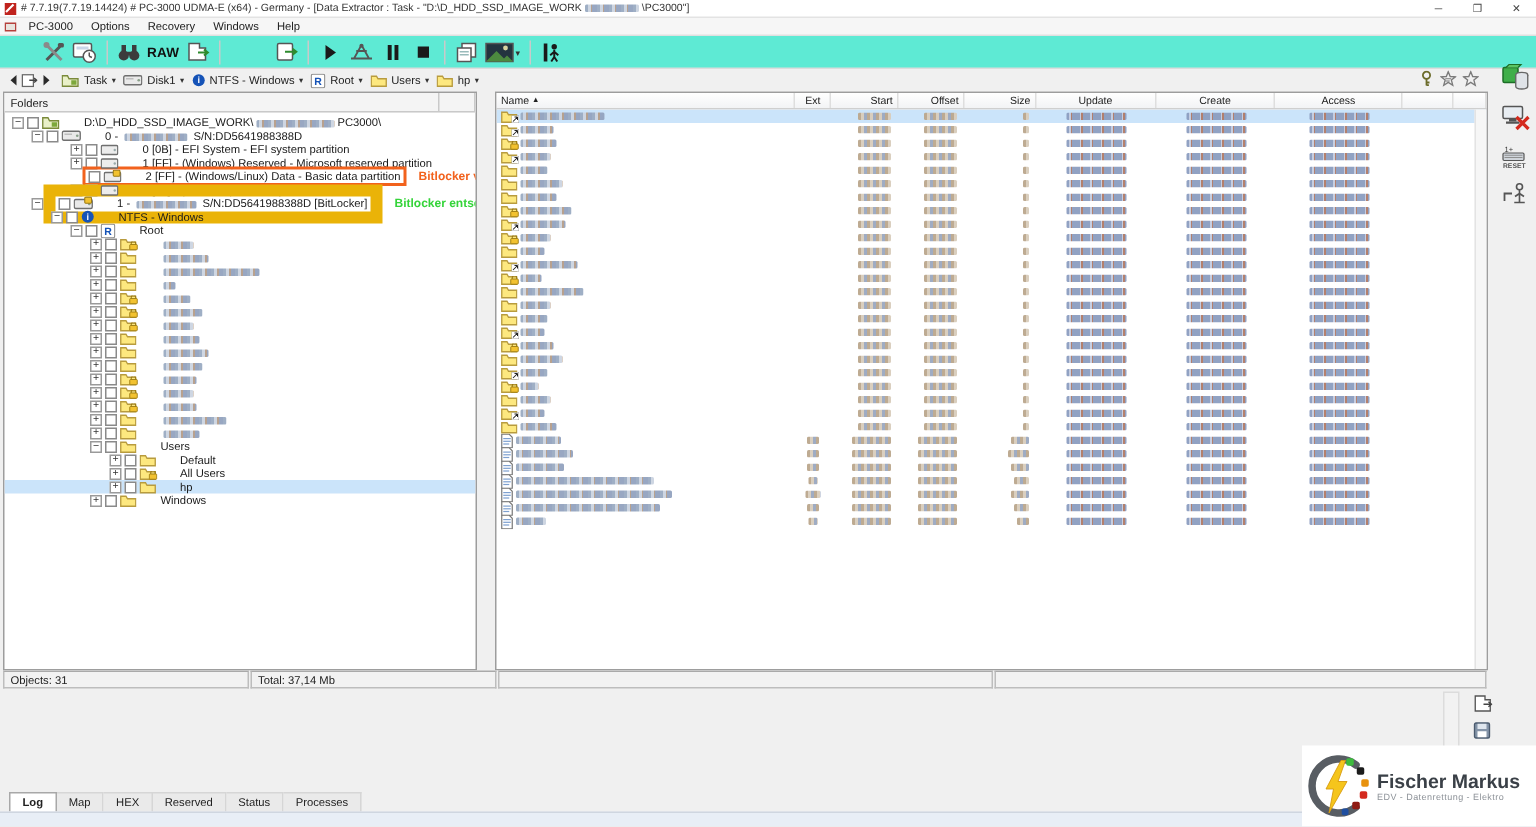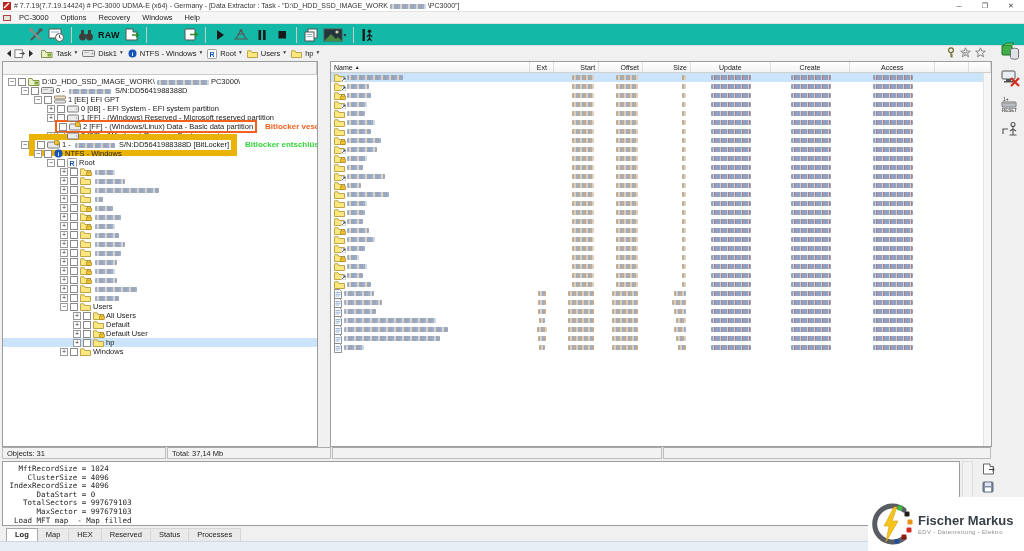--- a/index.html
+++ b/index.html
@@ -11,46 +11,46 @@
   .titlebar{position:absolute;left:0;top:0;width:1024px;height:12px;background:#fff;border-bottom:1px solid #e3e3e3;display:flex;align-items:center;padding-left:3px;white-space:nowrap}
   .titlebar .txt{font-size:7px;color:#333;margin-left:3px}
   .winctl{position:absolute;right:0;top:0;height:12px;display:flex}
   .wbtn{width:26px;height:12px;display:flex;align-items:center;justify-content:center;font-size:7px;color:#444}
   .menubar{position:absolute;left:0;top:12px;width:1024px;height:12px;background:#f6f6f6;border-bottom:1px solid #e0e0e0;display:flex;align-items:center;padding-left:3px}
   .menuitem{font-size:7.5px;color:#222;padding:0 6px}
   .mdictl{position:absolute;right:2px;top:12px;height:12px;display:flex}
   .mdictl .wbtn{width:16px;font-size:6px;color:#666}
 
   
-  .toolbar{position:absolute;left:0;top:24px;width:1024px;height:22px;background:#14b8a6;border-bottom:1px solid #dcdcdc;display:flex;align-items:center}
+  .toolbar{position:absolute;left:0;top:24px;width:1024px;height:22px;background:#5eead4;border-bottom:1px solid #dcdcdc;display:flex;align-items:center}
   .tbgroup{display:flex;align-items:center;height:20px}
   .tbsep{width:1px;height:16px;background:#c9c9c9;margin:0 4px}
   .tbtn{min-width:20px;height:20px;display:flex;align-items:center;justify-content:center;padding:0 2px}
   .rawlbl{font-size:9px;font-weight:bold;color:#111;letter-spacing:.2px}
   .dd{font-size:6px;color:#333;margin-left:1px}
 
   
   .navbar{position:absolute;left:0;top:46px;width:992px;height:15px;background:#f0f0f0;display:flex;align-items:center;padding-left:3px}
   .navbtn{width:11px;height:12px;display:flex;align-items:center;justify-content:center;font-size:7px;color:#222}
-  .crumb{display:flex;align-items:flex-start;margin-left:5px}
+  .crumb{display:flex;align-items:center;margin-left:5px}
   .crumb .lbl{margin:0 2px 0 3px;font-size:7.5px}
   .crumb .dd{font-size:5.5px}
   .nav-right{position:absolute;right:6px;top:0;height:15px;display:flex;align-items:center;gap:4px}
 
   
   .leftpanel{position:absolute;left:2px;top:61px;width:316px;height:386px;background:#fff;border:1px solid #9d9d9d}
   .foldershdr{height:13px;display:flex;border-bottom:1px solid #c9c9c9;background:#f4f4f4}
   .foldershdr .cell{border-right:1px solid #c9c9c9;display:flex;align-items:center;padding-left:4px;font-size:7.5px;color:#222}
   .tree{position:absolute;left:0;top:13px;right:0;bottom:0;overflow:hidden;padding-top:2px}
   .trow{height:9px;display:flex;align-items:center;white-space:nowrap}
   .trow.sel{background:#cbe4fa}
   .exp,.expsp{width:8px;height:8px;flex:0 0 8px;margin-right:2px;display:flex;align-items:center;justify-content:center}
   .exp{border:1px solid #9a9a9a;background:#fff;font-size:7px;line-height:6px;color:#333}
   .cb{width:8px;height:8px;flex:0 0 8px;border:1px solid #8a8a8a;background:#fff;margin-right:2px}
-  .tlabel{font-size:7.5px;color:#1a1a1a;margin-left:2px}
+  .tlabel{font-size:7.5px;color:#1a1a1a;margin-left:16px}
   .boxwrap{display:inline-flex;align-items:center;padding:0 2px;margin-left:-2px}
   .ann{font-weight:bold;font-size:8px;margin-left:8px}
   .splitter{position:absolute;left:318px;top:61px;width:12px;height:386px;background:#f0f0f0}
 
   .rightpanel{position:absolute;left:330px;top:61px;width:662px;height:386px;background:#fff;border:1px solid #9d9d9d;overflow:hidden}
   .flhead{display:flex;height:11px;background:linear-gradient(#ffffff,#f2f3f5);border-bottom:1px solid #cfcfcf}
   .flhead .hc{border-right:1px solid #dedede;font-size:7px;color:#222;display:flex;align-items:center;padding:0 3px;overflow:hidden}
   .flrows{position:absolute;left:0;top:11px;right:0;bottom:0;overflow:hidden}
   .frow{display:flex;height:9px;align-items:center}
   .frow.sel{background:#cbe4fa}
@@ -346,20 +346,21 @@
             <path d="M3.5 5.5 H7.5 M3.5 7 H6.5" stroke="#7a7a7a" stroke-width="0.7"></path>
           </svg></span>
         <span><svg width="11" height="11" viewBox="0 0 11 11">
             <path d="M5.5 0.8 L6.8 4 L10.3 4.2 L7.6 6.4 L8.5 9.8 L5.5 7.9 L2.5 9.8 L3.4 6.4 L0.7 4.2 L4.2 4 Z" fill="none" stroke="#7a7a7a" stroke-width="0.9"></path>
           </svg></span>
       </span>
     </div>
 
   <div class="leftpanel">
     <div class="foldershdr">
+      <div class="cell" style="width:290px">Folders</div>
       <div class="cell" style="flex:1"></div>
     </div>
     <div class="tree" id="tree">
         <div class="trow" style="padding-left:5px">
           <span class="exp">−</span>
           <span class="cb"></span>
           <span class="ic">
             <svg width="12" height="10" viewBox="0 0 12 10">
               <path d="M0.5 2.5 L0.5 8.5 L11 8.5 L11 3.5 L5 3.5 L4 1.5 L0.5 1.5 Z" fill="#e9f0c8" stroke="#7a8a3a" stroke-width="0.9"></path>
               <rect x="6.5" y="4.5" width="3.5" height="3" fill="#7da83c"></rect>
@@ -372,31 +373,20 @@
           <span class="cb"></span>
           <span class="ic">
             <svg width="13" height="9" viewBox="0 0 13 9">
               <rect x="0.5" y="1.5" width="12" height="6" rx="1" fill="#e9e9e9" stroke="#6f6f6f" stroke-width="0.9"></rect>
               <circle cx="10.5" cy="4.5" r="0.9" fill="#8aa08a"></circle>
               <rect x="2" y="3" width="5" height="1" fill="#bdbdbd"></rect>
             </svg>
           </span>
           <span class="tlabel">0 - <span class="bl " style="width:42px"></span> S/N:DD5641988388D</span>
         </div>
-        <div class="trow" style="padding-left:31px">
-          <span class="exp">−</span>
-          <span class="cb"></span>
-          <span class="ic">
-            <svg width="12" height="9" viewBox="0 0 12 9">
-              <rect x="0.5" y="1" width="11" height="3" rx="0.8" fill="#efe2c8" stroke="#7f6f4f" stroke-width="0.8"></rect>
-              <rect x="0.5" y="5" width="11" height="3" rx="0.8" fill="#e4e4e4" stroke="#777" stroke-width="0.8"></rect>
-            </svg>
-          </span>
-          <span class="tlabel">1 [EE] EFI GPT</span>
-        </div>
         <div class="trow" style="padding-left:44px">
           <span class="exp">+</span>
           <span class="cb"></span>
           <span class="ic">
             <svg width="12" height="8" viewBox="0 0 12 8">
               <rect x="0.5" y="1" width="11" height="6" rx="0.8" fill="#ececec" stroke="#6f6f6f" stroke-width="0.9"></rect>
               <circle cx="9.5" cy="4" r="0.8" fill="#9aa"></circle>
             </svg>
           </span>
           <span class="tlabel">0 [0B] - EFI System - EFI system partition</span>
@@ -432,21 +422,21 @@
           <span class="ic">
             <svg width="12" height="8" viewBox="0 0 12 8">
               <rect x="0.5" y="1" width="11" height="6" rx="0.8" fill="#ececec" stroke="#6f6f6f" stroke-width="0.9"></rect>
               <circle cx="9.5" cy="4" r="0.8" fill="#9aa"></circle>
             </svg>
           </span>
           <span class="tlabel">3 [27] - (Windows) Recovery Environment -</span>
         </div>
         <div class="trow" style="padding-left:18px">
           <span class="exp">−</span>
-          <span class="boxwrap" style="border:6px solid #eab308">
+          <span class="boxwrap" style="border:8px solid #eab308">
             <span class="cb"></span>
             <span class="ic">
               <svg width="13" height="10" viewBox="0 0 13 10">
                 <rect x="0.5" y="2" width="12" height="6" rx="1" fill="#e9e9e9" stroke="#6f6f6f" stroke-width="0.9"></rect>
                 <circle cx="10.5" cy="5" r="0.9" fill="#8aa08a"></circle>
                 <rect x="7.5" y="0.5" width="4.5" height="4" rx="0.6" fill="#f2c230" stroke="#9b7b13" stroke-width="0.7"></rect>
               </svg>
             </span>
             <span class="tlabel">1 - <span class="bl " style="width:40px"></span> S/N:DD5641988388D [BitLocker]</span>
           </span>
@@ -662,50 +652,36 @@
           </span>
           <span class="tlabel">Users</span>
         </div>
         <div class="trow" style="padding-left:70px">
           <span class="exp">+</span>
           <span class="cb"></span>
           <span class="ic">
             <svg width="11" height="10" viewBox="0 0 11 10">
               <path d="M0.5 2.5 L0.5 8.5 L10.5 8.5 L10.5 3.5 L5 3.5 L4 1.8 L0.5 1.8 Z" fill="#fde87f" stroke="#b89b3e" stroke-width="0.9"></path>
             </svg>
+          </span>
+          <span class="tlabel">Default</span>
+        </div>
+        <div class="trow" style="padding-left:70px">
+          <span class="exp">+</span>
+          <span class="cb"></span>
+          <span class="ic">
+            <svg width="11" height="10" viewBox="0 0 11 10">
+              <path d="M0.5 2.5 L0.5 8.5 L10.5 8.5 L10.5 3.5 L5 3.5 L4 1.8 L0.5 1.8 Z" fill="#fde87f" stroke="#b89b3e" stroke-width="0.9"></path>
+            </svg>
             <span class="ovl"><svg width="6" height="6" viewBox="0 0 6 6">
                 <rect x="0.5" y="2" width="5" height="3.5" rx="0.5" fill="#f2c230" stroke="#9b7b13" stroke-width="0.6"></rect>
                 <path d="M1.5 2 V1.2 A1.5 1.5 0 0 1 4.5 1.2 V2" fill="none" stroke="#9b7b13" stroke-width="0.7"></path>
               </svg></span>
           </span>
           <span class="tlabel">All Users</span>
-        </div>
-        <div class="trow" style="padding-left:70px">
-          <span class="exp">+</span>
-          <span class="cb"></span>
-          <span class="ic">
-            <svg width="11" height="10" viewBox="0 0 11 10">
-              <path d="M0.5 2.5 L0.5 8.5 L10.5 8.5 L10.5 3.5 L5 3.5 L4 1.8 L0.5 1.8 Z" fill="#fde87f" stroke="#b89b3e" stroke-width="0.9"></path>
-            </svg>
-          </span>
-          <span class="tlabel">Default</span>
-        </div>
-        <div class="trow" style="padding-left:70px">
-          <span class="exp">+</span>
-          <span class="cb"></span>
-          <span class="ic">
-            <svg width="11" height="10" viewBox="0 0 11 10">
-              <path d="M0.5 2.5 L0.5 8.5 L10.5 8.5 L10.5 3.5 L5 3.5 L4 1.8 L0.5 1.8 Z" fill="#fde87f" stroke="#b89b3e" stroke-width="0.9"></path>
-            </svg>
-            <span class="ovl"><svg width="6" height="6" viewBox="0 0 6 6">
-                <rect x="0.5" y="2" width="5" height="3.5" rx="0.5" fill="#f2c230" stroke="#9b7b13" stroke-width="0.6"></rect>
-                <path d="M1.5 2 V1.2 A1.5 1.5 0 0 1 4.5 1.2 V2" fill="none" stroke="#9b7b13" stroke-width="0.7"></path>
-              </svg></span>
-          </span>
-          <span class="tlabel">Default User</span>
         </div>
         <div class="trow sel" style="padding-left:70px">
           <span class="exp">+</span>
           <span class="cb"></span>
           <span class="ic">
             <svg width="11" height="10" viewBox="0 0 11 10">
               <path d="M0.5 2.5 L0.5 8.5 L10.5 8.5 L10.5 3.5 L5 3.5 L4 1.8 L0.5 1.8 Z" fill="#fde87f" stroke="#b89b3e" stroke-width="0.9"></path>
             </svg>
           </span>
           <span class="tlabel">hp</span>
@@ -1850,29 +1826,20 @@
       </span>
     </div>
 
   <div class="statusbar">
     <div class="scell" style="width:164px">Objects: 31</div>
     <div class="scell" style="width:164px">Total: 37,14 Mb</div>
     <div class="scell" style="width:330px"></div>
     <div class="scell" style="flex:1"></div>
   </div>
 
-  <div class="logbox" id="logbox">
-      <div class="logline">   MftRecordSize = 1024</div>
-      <div class="logline">     ClusterSize = 4096</div>
-      <div class="logline"> IndexRecordSize = 4096</div>
-      <div class="logline">       DataStart = 0</div>
-      <div class="logline">    TotalSectors = 997679103</div>
-      <div class="logline">       MaxSector = 997679103</div>
-      <div class="logline">  Load MFT map  - Map filled</div>
-    </div>
   <div class="logscroll">
     <div class="logthumb" style="top:38px"></div>
   </div>
   <div class="logtools" id="logtools">
       <span><svg width="13" height="12" viewBox="0 0 13 12">
           <path d="M1.5 1 L8 1 L8 3.5 L11.5 3.5 L11.5 11 L1.5 11 Z" fill="#fff" stroke="#555" stroke-width="0.9"></path>
           <path d="M7 6.5 H12 M10.3 4.8 L12.3 6.5 L10.3 8.2" stroke="#444" stroke-width="1" fill="none"></path>
         </svg></span>
       <span><svg width="12" height="12" viewBox="0 0 12 12">
           <rect x="1" y="1" width="10" height="10" rx="1" fill="#8494a8" stroke="#4a5a6e" stroke-width="0.9"></rect>

